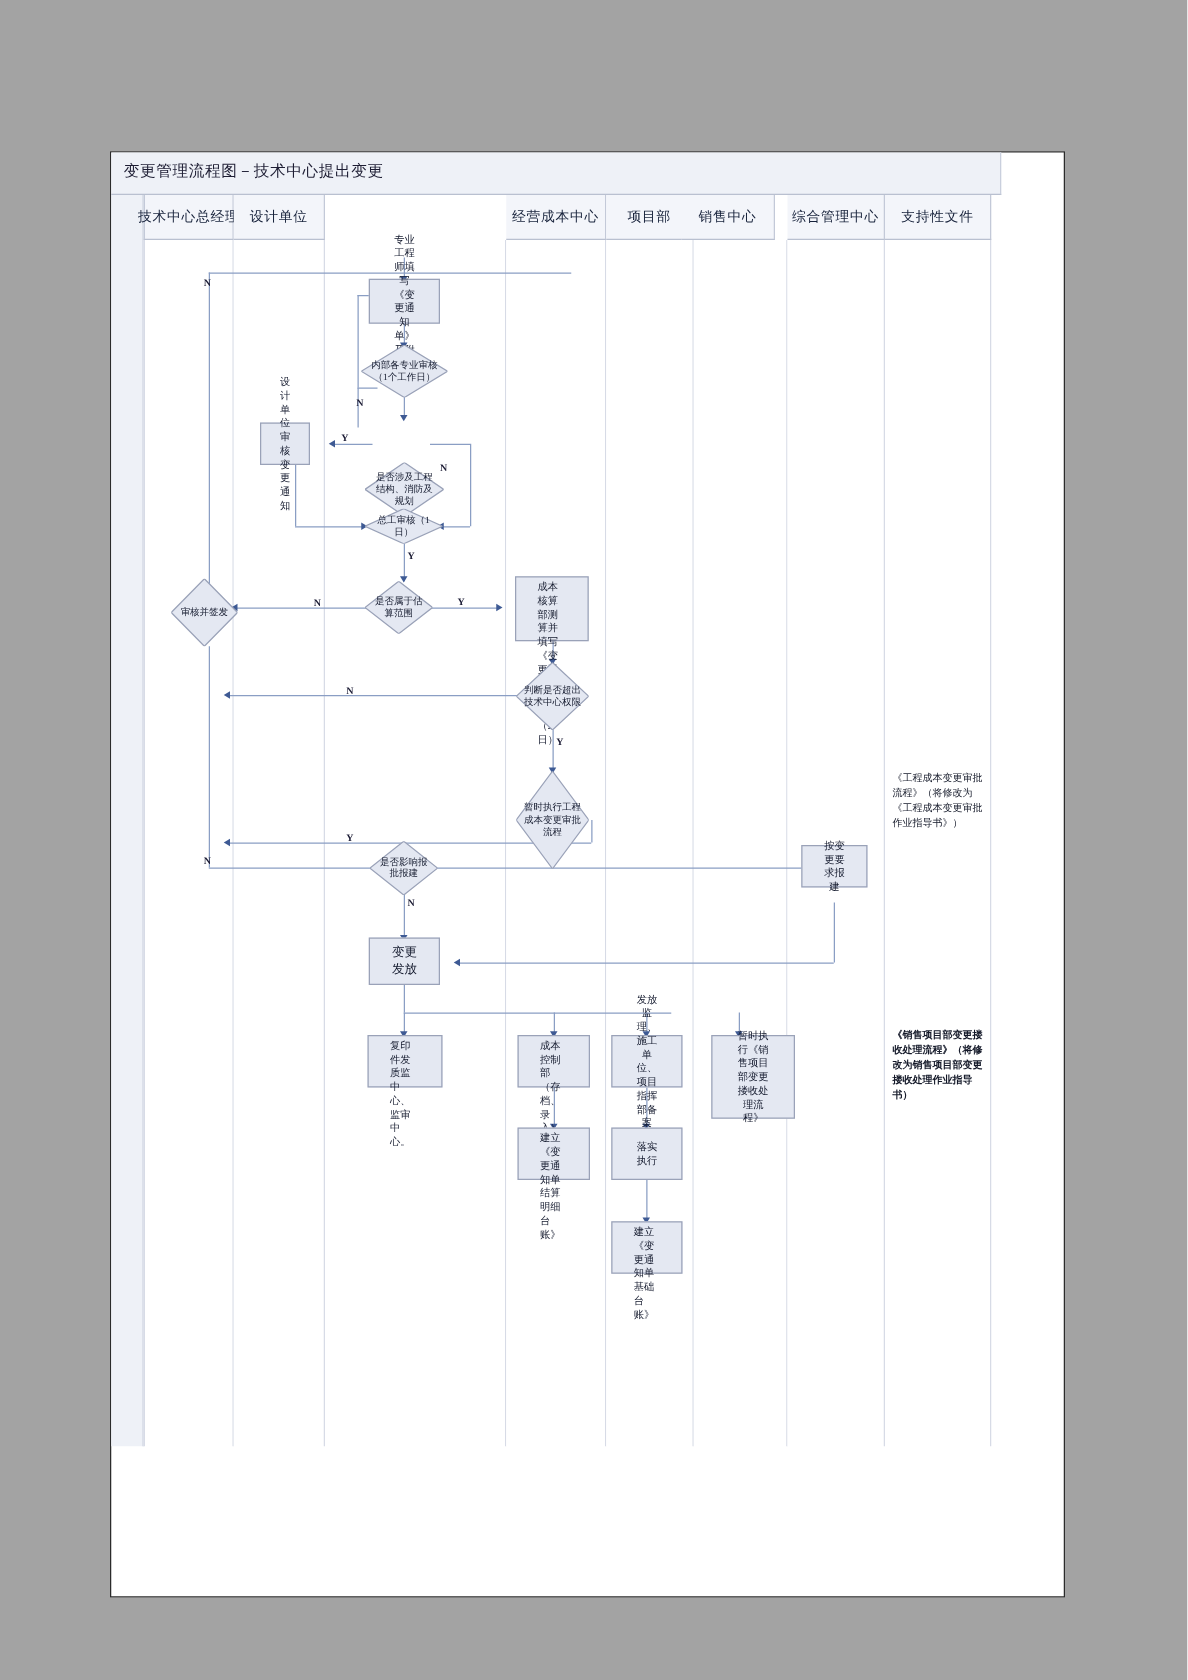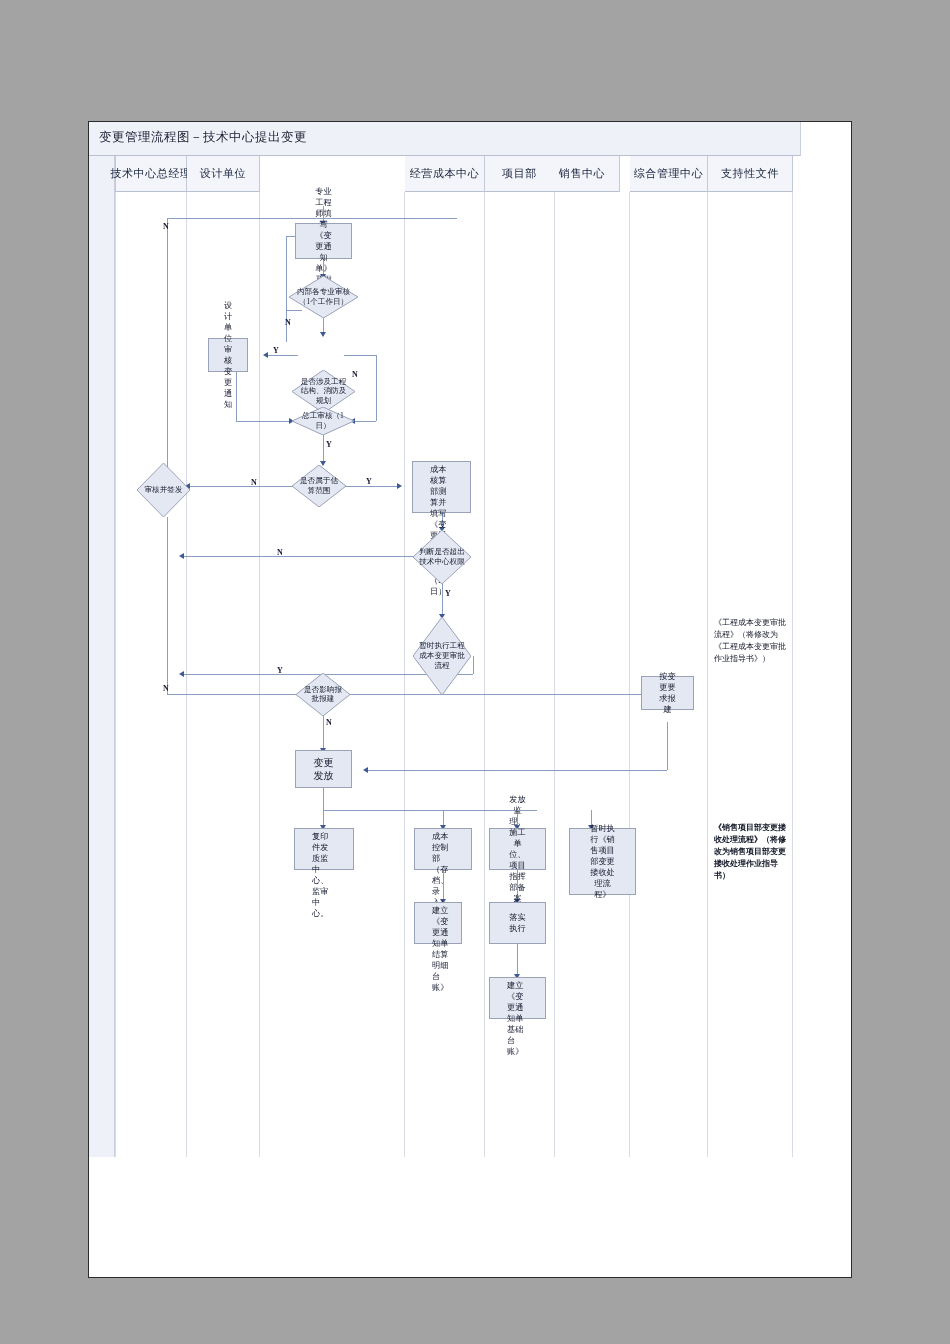--- a/index.html
+++ b/index.html
@@ -230,21 +230,21 @@
         </svg>
       <div class="dia-txt">是否影响报批报建</div>
     </div>
 
     <div class="node proc" style="left:552px;top:554px;width:53px;height:34px;">按变更要求报建</div>
 
     <div class="node proc" style="left:206px;top:628px;width:57px;height:38px;font-size:10px;">变更发放</div>
 
     <div class="node proc" style="left:205px;top:706px;width:60px;height:42px;align-items:flex-start;justify-content:flex-start;text-align:left;">复印件发质监中心、监审中心。</div>
     <div class="node proc" style="left:325px;top:706px;width:58px;height:42px;align-items:flex-start;justify-content:flex-start;text-align:left;">成本控制部（存档、录入）</div>
-    <div class="node proc" style="left:325px;top:780px;width:48px;height:42px;align-items:flex-start;justify-content:flex-start;text-align:left;font-family:Liberation Serif, serif;">建立《变更通知单结算明细台账》</div>
+    <div class="node proc" style="left:325px;top:780px;width:58px;height:42px;align-items:flex-start;justify-content:flex-start;text-align:left;font-family:Liberation Serif, serif;">建立《变更通知单结算明细台账》</div>
     <div class="node proc" style="left:400px;top:706px;width:57px;height:42px;">发放监理、施工单位、项目指挥部备案</div>
     <div class="node proc" style="left:400px;top:780px;width:57px;height:42px;">落实执行</div>
     <div class="node proc" style="left:400px;top:855px;width:57px;height:42px;align-items:flex-start;justify-content:flex-start;text-align:left;">建立《变更通知单基础台账》</div>
     <div class="node proc" style="left:480px;top:706px;width:67px;height:67px;font-weight:normal;">暂时执行《销售项目部变更搂收处理流程》</div>
 
     <div class="note" style="left:625px;top:495px;width:72px;">《工程成本变更审批流程》（将修改为《工程成本变更审批作业指导书》）</div>
     <div class="note bold" style="left:625px;top:700px;width:72px;">《销售项目部变更搂收处理流程》（将修改为销售项目部变更搂收处理作业指导书）</div>
 
   </div>
 </div>

